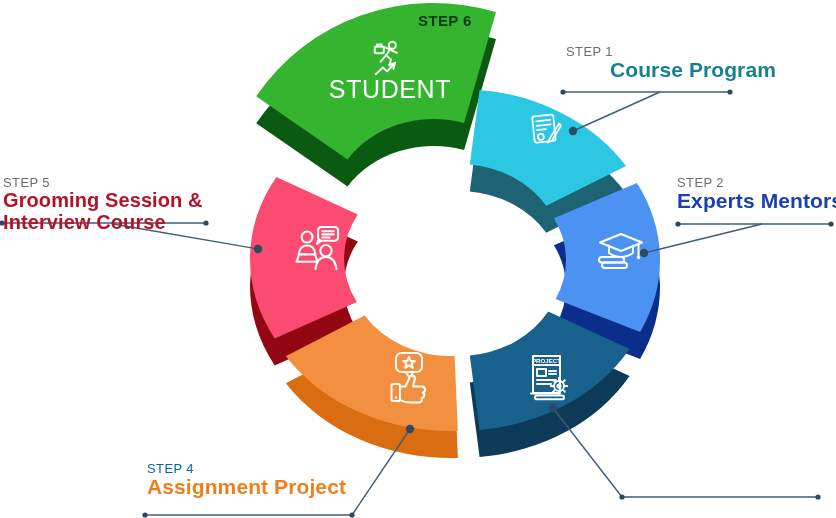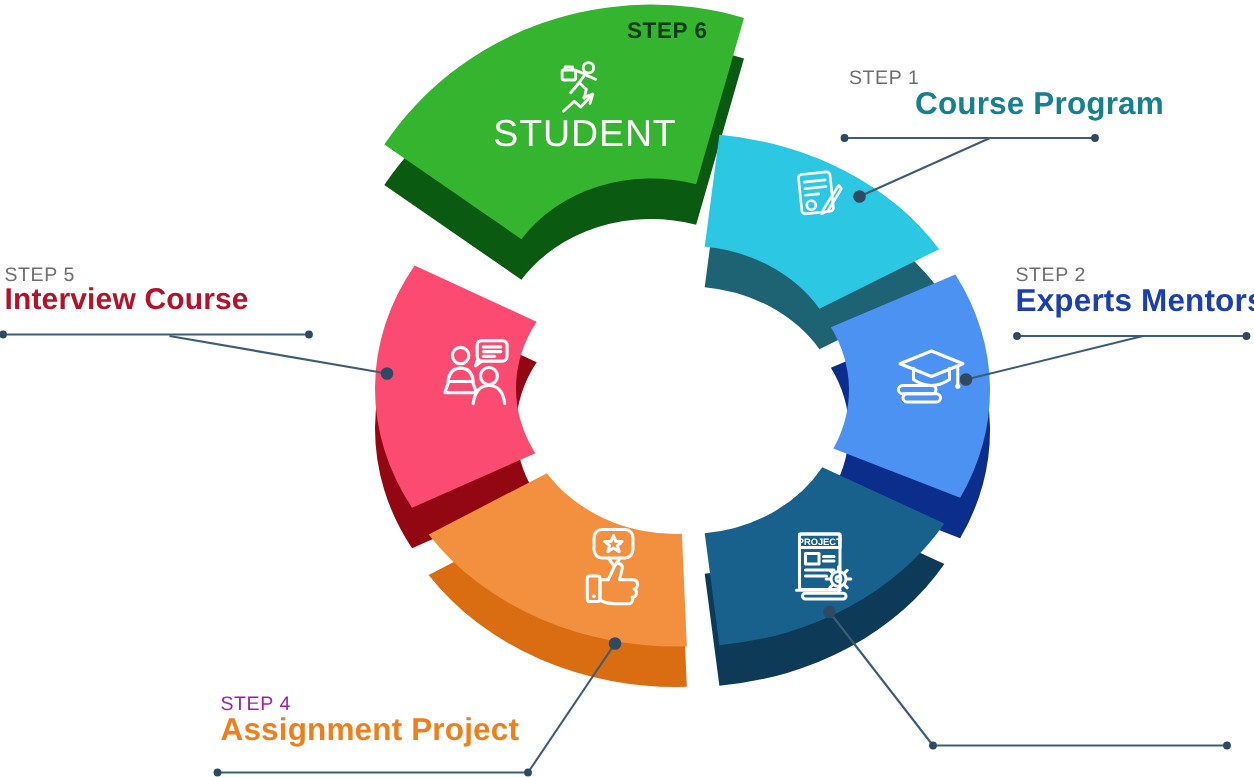--- a/index.html
+++ b/index.html
@@ -155,26 +155,27 @@
     <div class="step-title" style="color: rgb(23, 128, 143); margin-left: 44px;">Course Program</div>
   </div>
 
   <div class="label" id="lbl-2">
     <div class="step-label" style="color: rgb(109, 110, 113);">STEP 2</div>
     <div class="step-title" style="color: rgb(27, 63, 174);">Experts Mentors</div>
   </div>
 
 
   <div class="label" id="lbl-4">
-    <div class="step-label" style="color: #a21caf;">STEP 4</div>
+    <div class="step-label" style="color: #0369a1;">STEP 4</div>
     <div class="step-title" style="color: rgb(238, 127, 29);">Assignment Project</div>
   </div>
 
   <div class="label" id="lbl-5">
     <div class="step-label" style="color: rgb(109, 110, 113);">STEP 5</div>
+    <div class="step-title small" style="color: rgb(181, 18, 42);">Grooming Session &amp;</div>
     <div class="step-title small" style="color: rgb(181, 18, 42);">Interview Course</div>
   </div>
 
   <div id="step6-label" style="color: rgb(8, 58, 24);">STEP 6</div>
 
   <div id="student-placed">
     <div>STUDENT</div>
   </div>
 
 </div>

